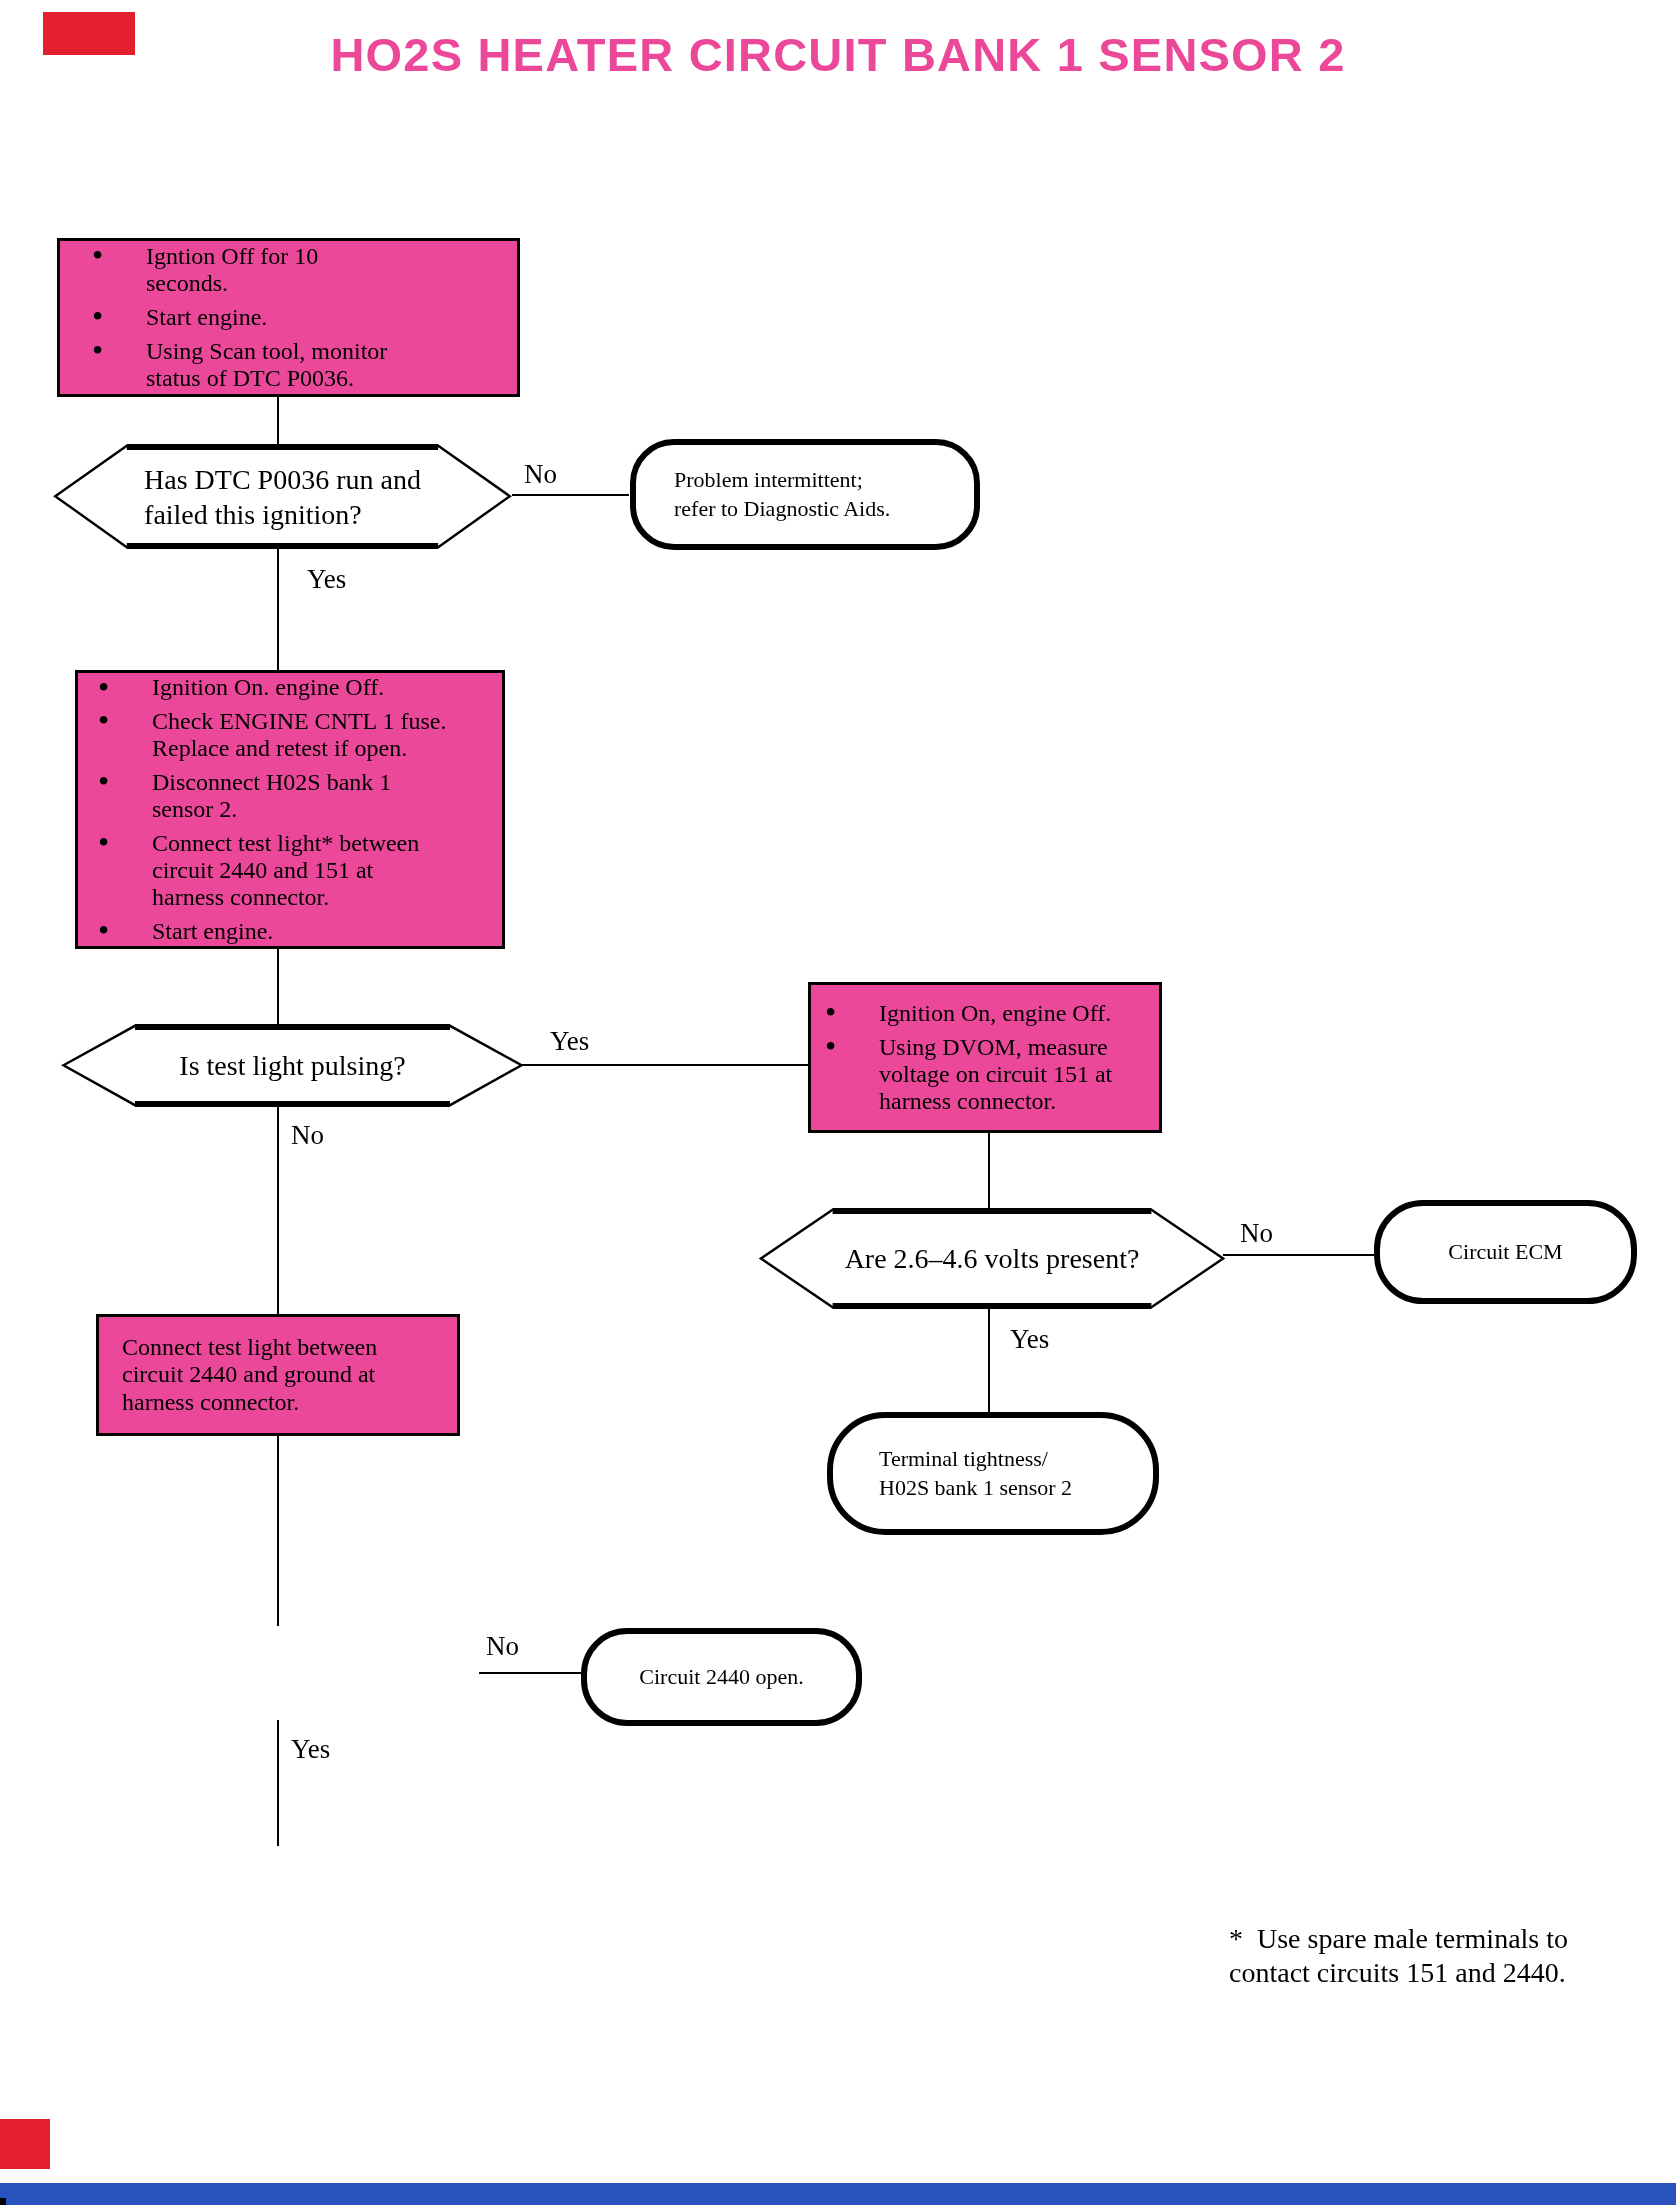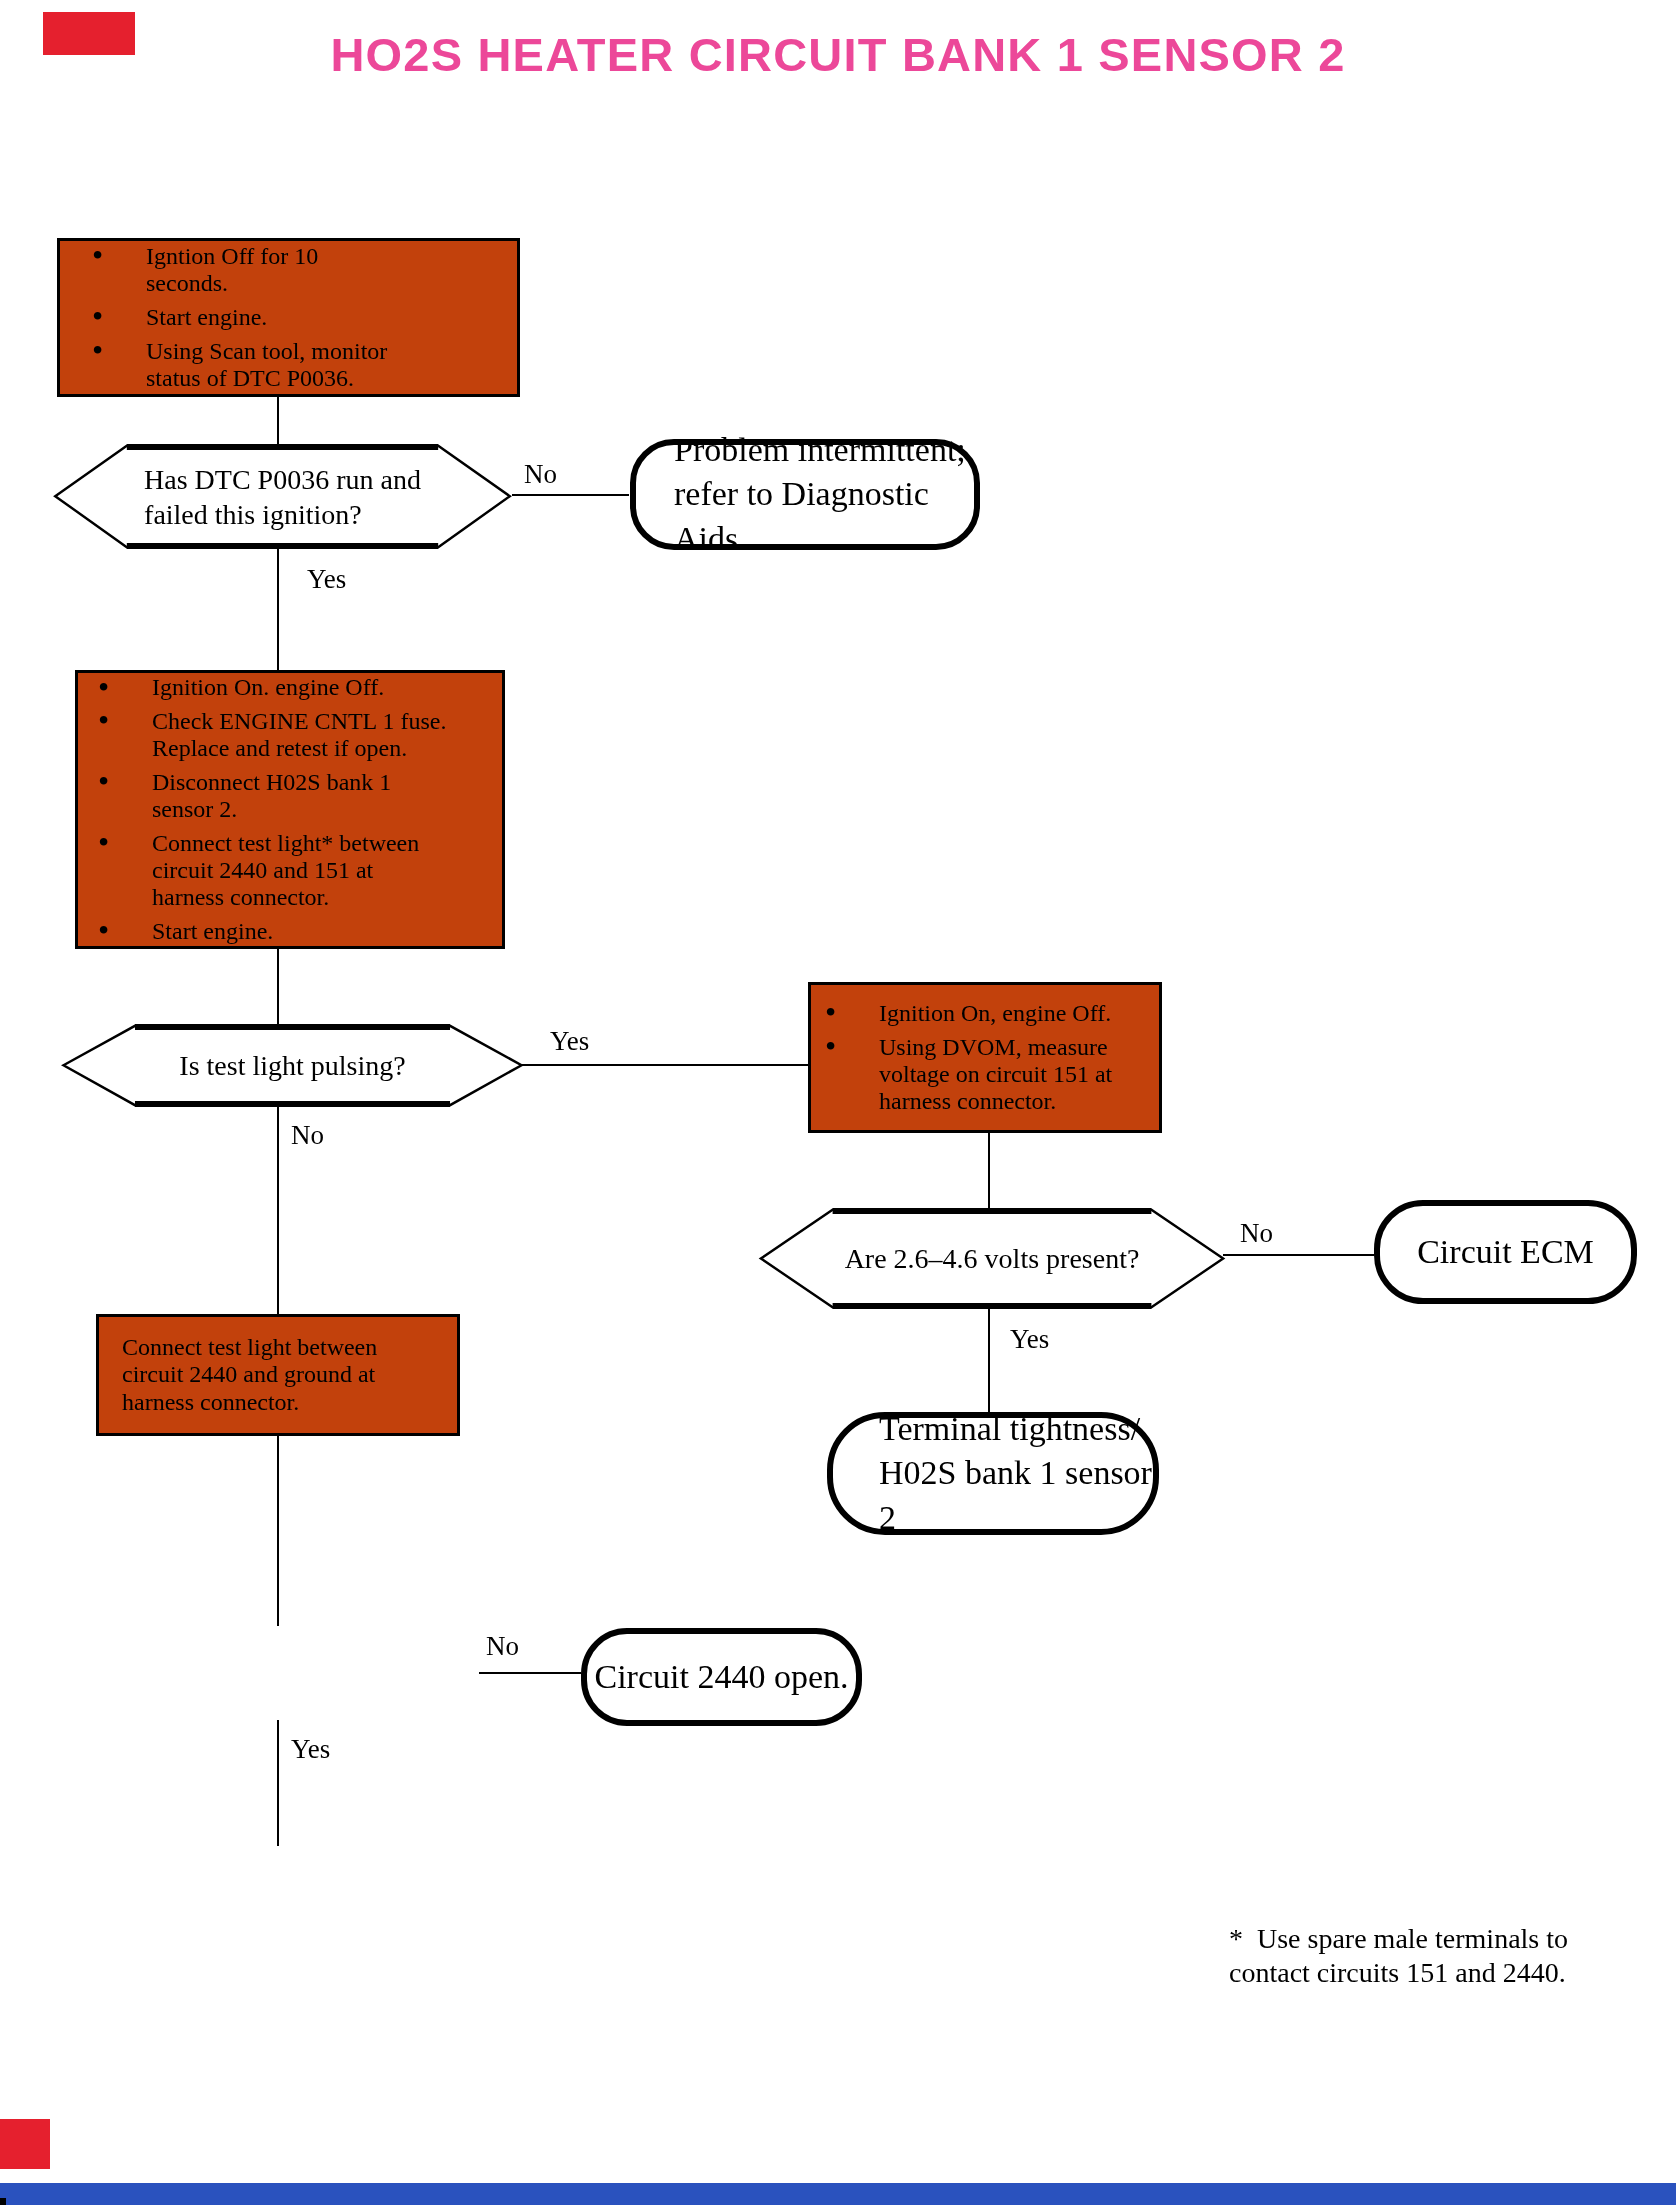--- a/index.html
+++ b/index.html
@@ -15,21 +15,21 @@
     position:absolute;left:0;right:0;top:27px;
     text-align:center;
     font-family:"Liberation Sans", sans-serif;
     font-weight:bold;font-size:47px;letter-spacing:1.2px;
     color:#ec4899;
   }
   .pre{white-space:pre-line;}
   .prehard{white-space:pre;}
   
   .pbox{
-    position:absolute;background:#c2410c;border:3px solid #000;
+    position:absolute;background:#ec4899;border:3px solid #000;
     box-sizing:border-box;
     display:flex;flex-direction:column;justify-content:center;
     font-size:24px;line-height:1.13;
   }
   ul.bullets{list-style:none;margin:0;padding:0;}
   ul.bullets li{position:relative;padding-left:86px;margin:6.7px 0;}
   ul.bullets li::before{
     content:"\2022";
     position:absolute;left:32px;top:-3.6px;
     font-size:32px;line-height:1;
@@ -40,21 +40,21 @@
   .hex .hextext{
     position:absolute;left:0;top:0;right:0;bottom:0;
     display:flex;align-items:center;justify-content:center;
     font-size:28px;line-height:1.25;
   }
   
   .term{
     position:absolute;background:#fff;border:6.7px solid #000;
     box-sizing:border-box;
     display:flex;flex-direction:column;justify-content:center;
-    font-size:34px;line-height:1.3;
+    font-size:22px;line-height:1.3;
   }
   .term.centered{align-items:center;text-align:center;}
   
   .vline,.hline{position:absolute;background:#000;}
   
   .lbl{position:absolute;font-size:27px;}
   
   .footnote{position:absolute;font-size:28px;line-height:1.22;}
   
   .mark{position:absolute;}

